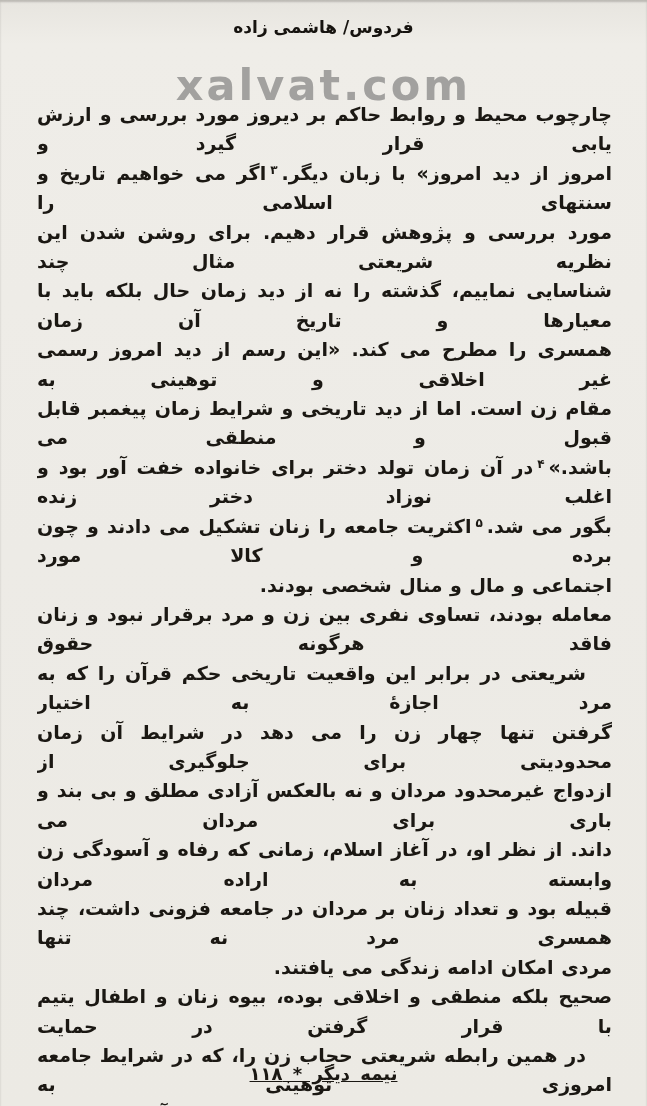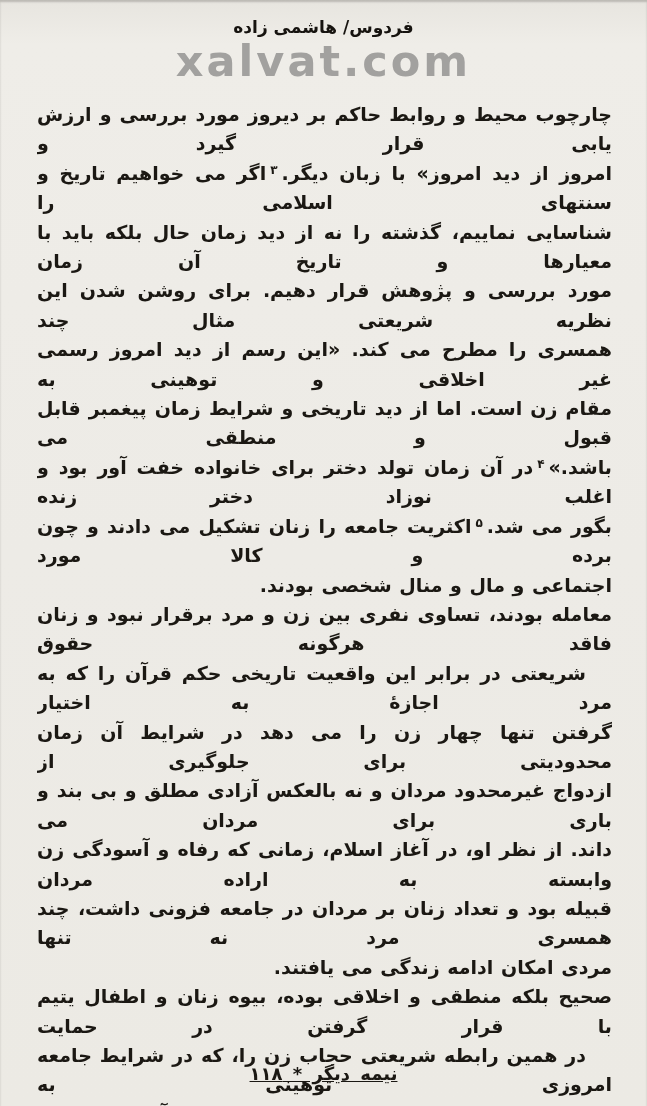--- a/index.html
+++ b/index.html
@@ -15,21 +15,21 @@
     box-shadow:inset 0 2px 2px rgba(60,55,50,.25);
   }
   .page-header{
     position:absolute;top:17px;left:0;right:0;
     text-align:center;
     font-size:17px;font-weight:bold;
     color:#16130f;
     letter-spacing:.5px;
   }
   .watermark{
-    position:absolute;top:36px;left:0;right:0;
+    position:absolute;top:60px;left:0;right:0;
     text-align:center;
     direction:ltr;
     font-size:43px;font-weight:bold;
     letter-spacing:3px;
     color:#a2a19f;
     font-family:"DejaVu Sans",sans-serif;
   }
   .body-text{
     position:absolute;top:100px;right:35px;left:37px;
     color:#1b1813;
@@ -67,22 +67,22 @@
 
   <div class="page-header">فردوس/ هاشمی زاده</div>
 
   <div class="watermark">xalvat.com</div>
 
   <div class="body-text">
 
     <div>
       <div class="line">چارچوب محیط و روابط حاکم بر دیروز مورد بررسی و ارزش یابی قرار گیرد و</div>
       <div class="line"><span>امروز از دید امروز» با زبان دیگر.</span><sup class="footnote">۳</sup><span>اگر می خواهیم تاریخ و سنتهای اسلامی را</span></div>
+      <div class="line">مورد بررسی و پژوهش قرار دهیم. برای روشن شدن این نظریه شریعتی مثال چند</div>
       <div class="line">شناسایی نماییم، گذشته را نه از دید زمان حال بلکه باید با معیارها و تاریخ آن زمان</div>
-      <div class="line">مورد بررسی و پژوهش قرار دهیم. برای روشن شدن این نظریه شریعتی مثال چند</div>
       <div class="line">همسری را مطرح می کند. «این رسم از دید امروز رسمی غیر اخلاقی و توهینی به</div>
       <div class="line">مقام زن است. اما از دید تاریخی و شرایط زمان پیغمبر قابل قبول و منطقی می</div>
       <div class="line"><span>باشد.»</span><sup class="footnote">۴</sup><span>در آن زمان تولد دختر برای خانواده خفت آور بود و اغلب نوزاد دختر زنده</span></div>
       <div class="line"><span>بگور می شد.</span><sup class="footnote">۵</sup><span>اکثریت جامعه را زنان تشکیل می دادند و چون برده و کالا مورد</span></div>
       <div class="line final">اجتماعی و مال و منال شخصی بودند.</div>
       <div class="line">معامله بودند، تساوی نفری بین زن و مرد برقرار نبود و زنان فاقد هرگونه حقوق</div>
     </div>
 
     <div>
       <div class="line indent">شریعتی در برابر این واقعیت تاریخی حکم قرآن را که به مرد اجازهٔ به اختیار</div>

